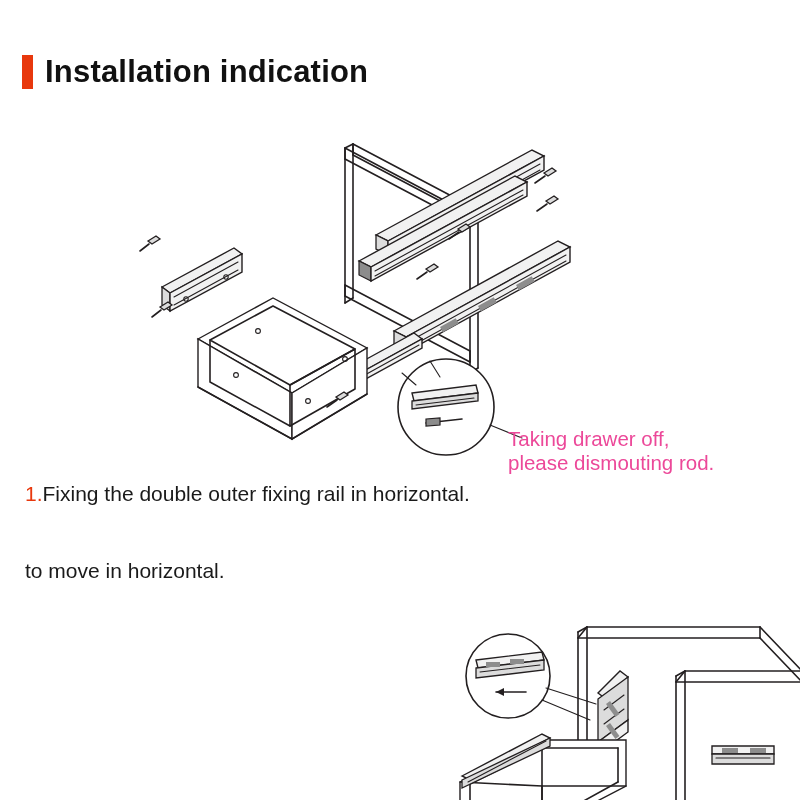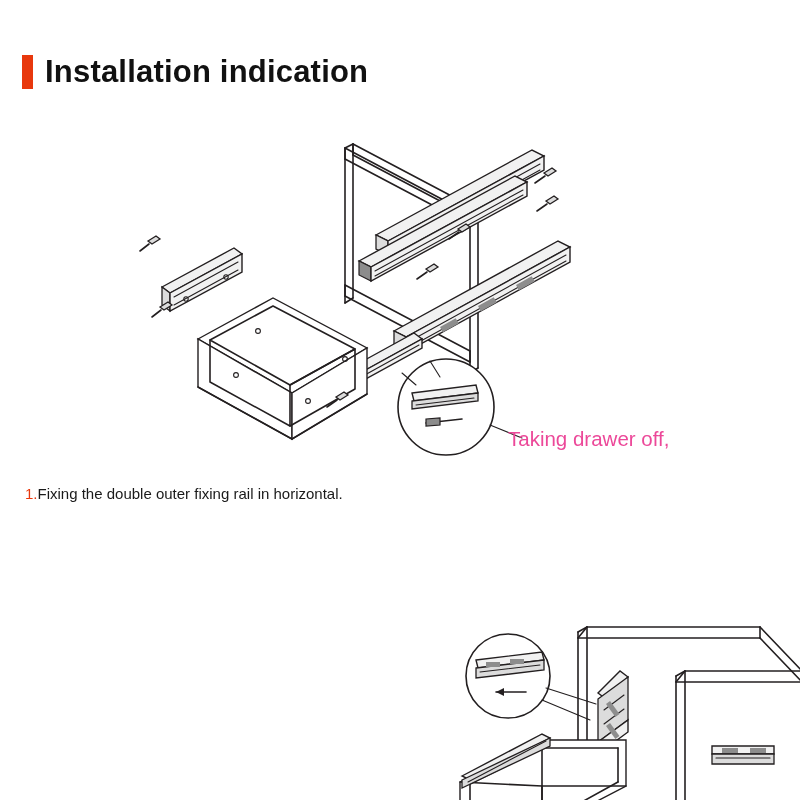--- a/index.html
+++ b/index.html
@@ -44,21 +44,21 @@
     left: 508px; top: 387px;
     font-size: 20.5px;
     line-height: 24px;
     color: #ec4899;
     white-space: nowrap;
   }
 
   
   .step {
     position: absolute;
-    font-size: 15px;
+    font-size: 21px;
     color: #1a1a1a;
     line-height: 31px;
     white-space: nowrap;
   }
   .step .num { color: #e8380d; }
   .step1 { left: 25px; top: 438px; }
   .step2 { left: 25px; top: 515px; }
 
   
   .fig {
@@ -233,27 +233,29 @@
         <path class="ln-t" d="M262 238 L276 250"></path>
         <path class="ln-t" d="M290 226 L300 242"></path>
 
         <path class="ln-t" d="M350 290 L382 303"></path>
       </g>
     </svg>
   </div>
 
   <div class="callout">
     <div>Taking drawer off,</div>
+    <div>please dismouting rod.</div>
   </div>
 
   <div class="step step1">
     <span class="num">1.</span><span>Fixing the double outer fixing rail in horizontal.</span>
   </div>
 
   <div class="step step2">
+    <div>to move in horizontal.</div>
   </div>
 
   <div class="fig fig-bottom">
     <svg width="372" height="240" viewBox="0 0 372 240" aria-hidden="true">
 
       <g>
         <path class="ln" d="M148 32 L148 215"></path>
         <path class="ln" d="M157 27 L157 210"></path>
         <path class="ln" d="M148 32 L157 27"></path>
 

